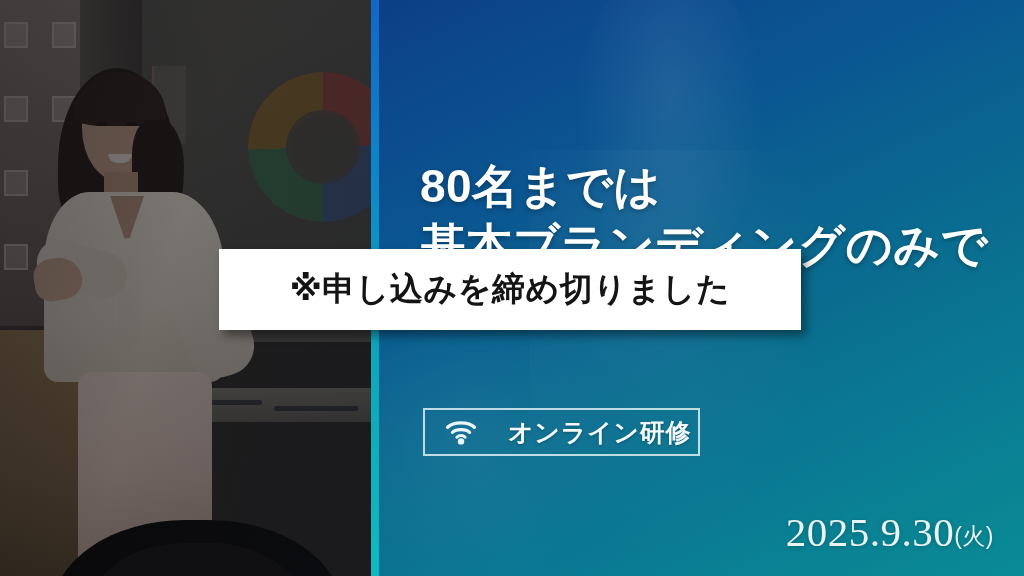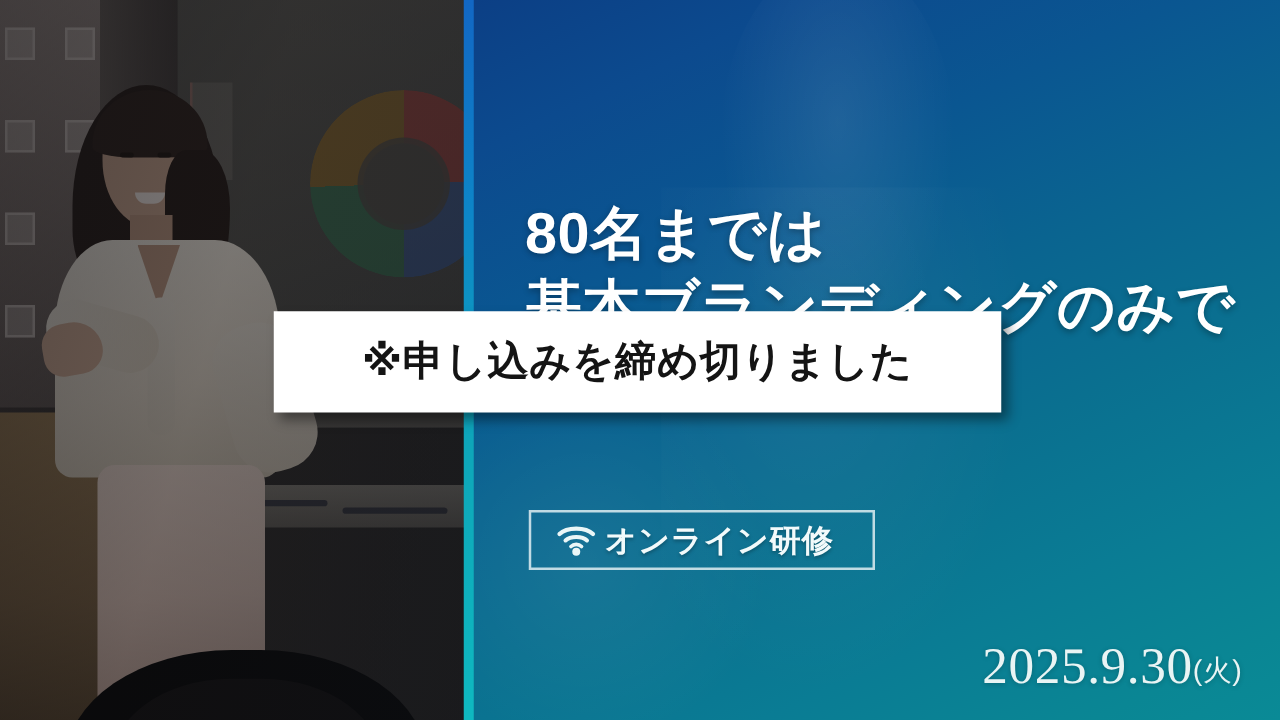--- a/index.html
+++ b/index.html
@@ -249,21 +249,21 @@
     white-space:nowrap;
     text-shadow:0 1px 4px rgba(0,0,0,.32);
   }
 
   
   .badge {
     position:absolute; left:423px; top:408px;
     width:277px; height:48px;
     border:2px solid rgba(232,243,245,.82);
     display:flex; align-items:center;
-    padding-left:20px; gap:7px;
+    padding-left:20px; gap:31px;
   }
   .badge-icon { width:32px; height:26px; display:block; flex:0 0 auto; }
   .badge-label {
     font-size:25px; font-weight:700; color:#f2fafb;
     letter-spacing:.03em; white-space:nowrap;
     text-shadow:0 1px 3px rgba(0,0,0,.28);
   }
 
   .date {
     position:absolute; right:30px; top:508px;

